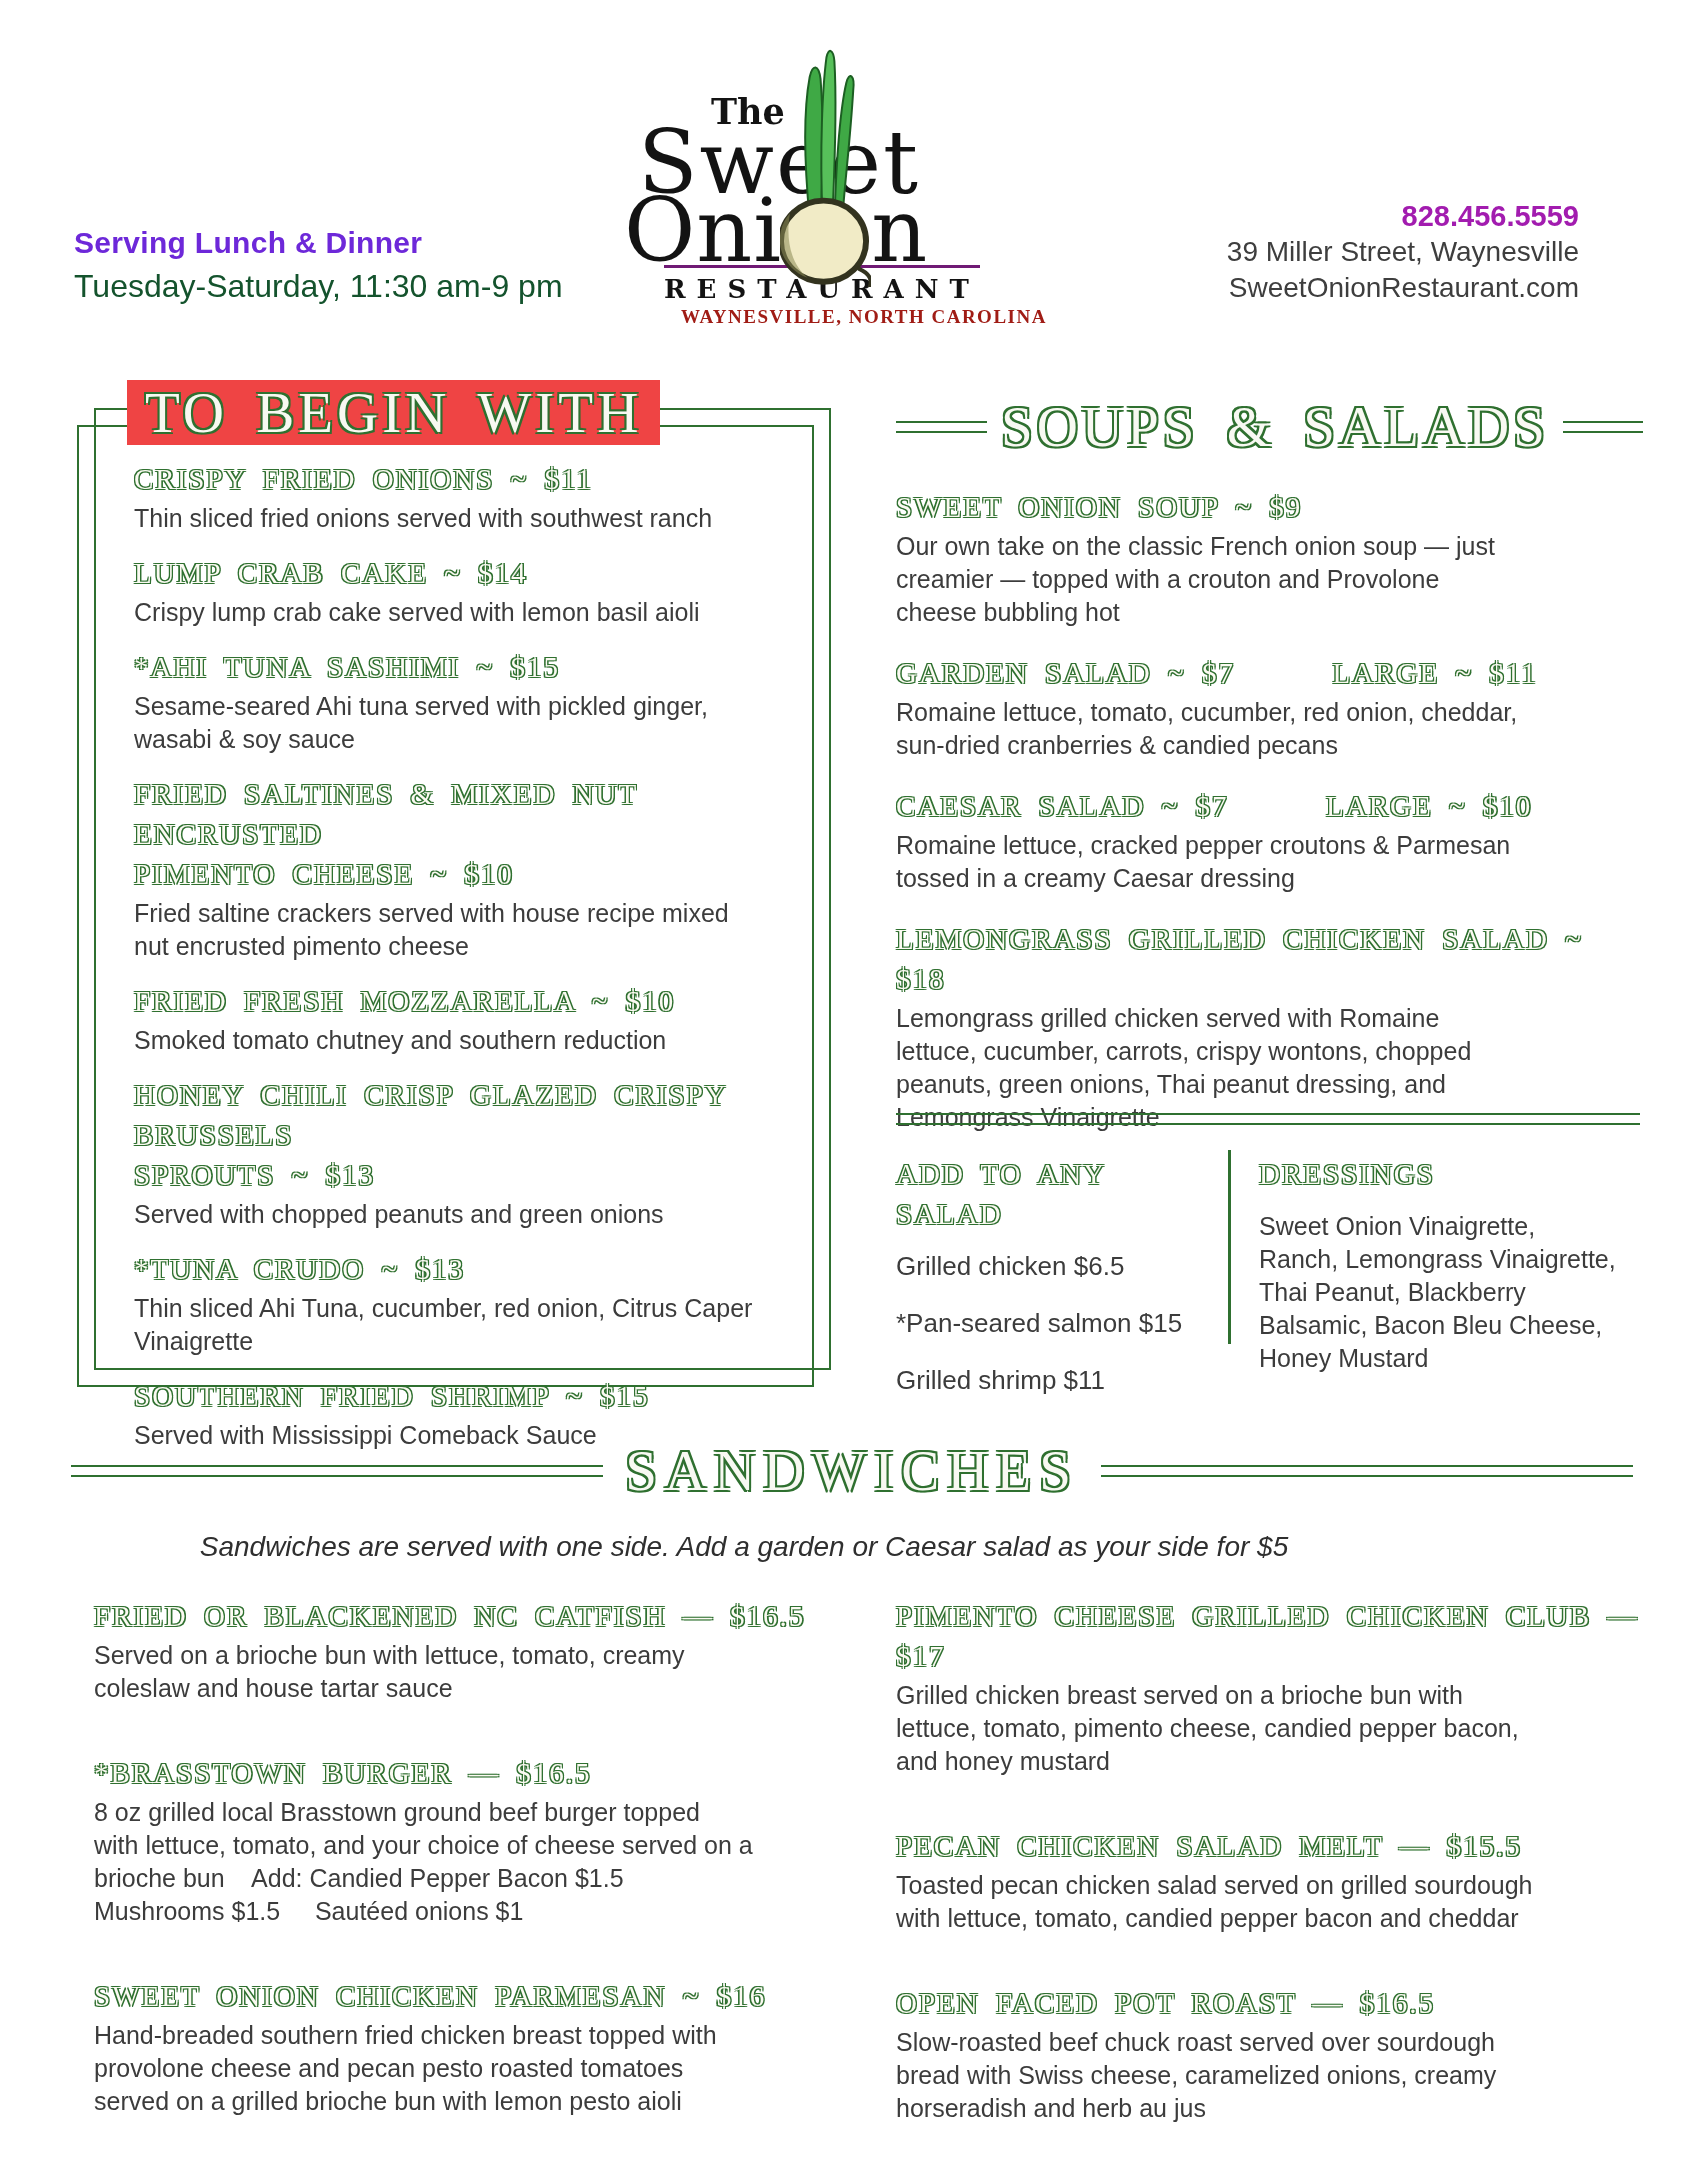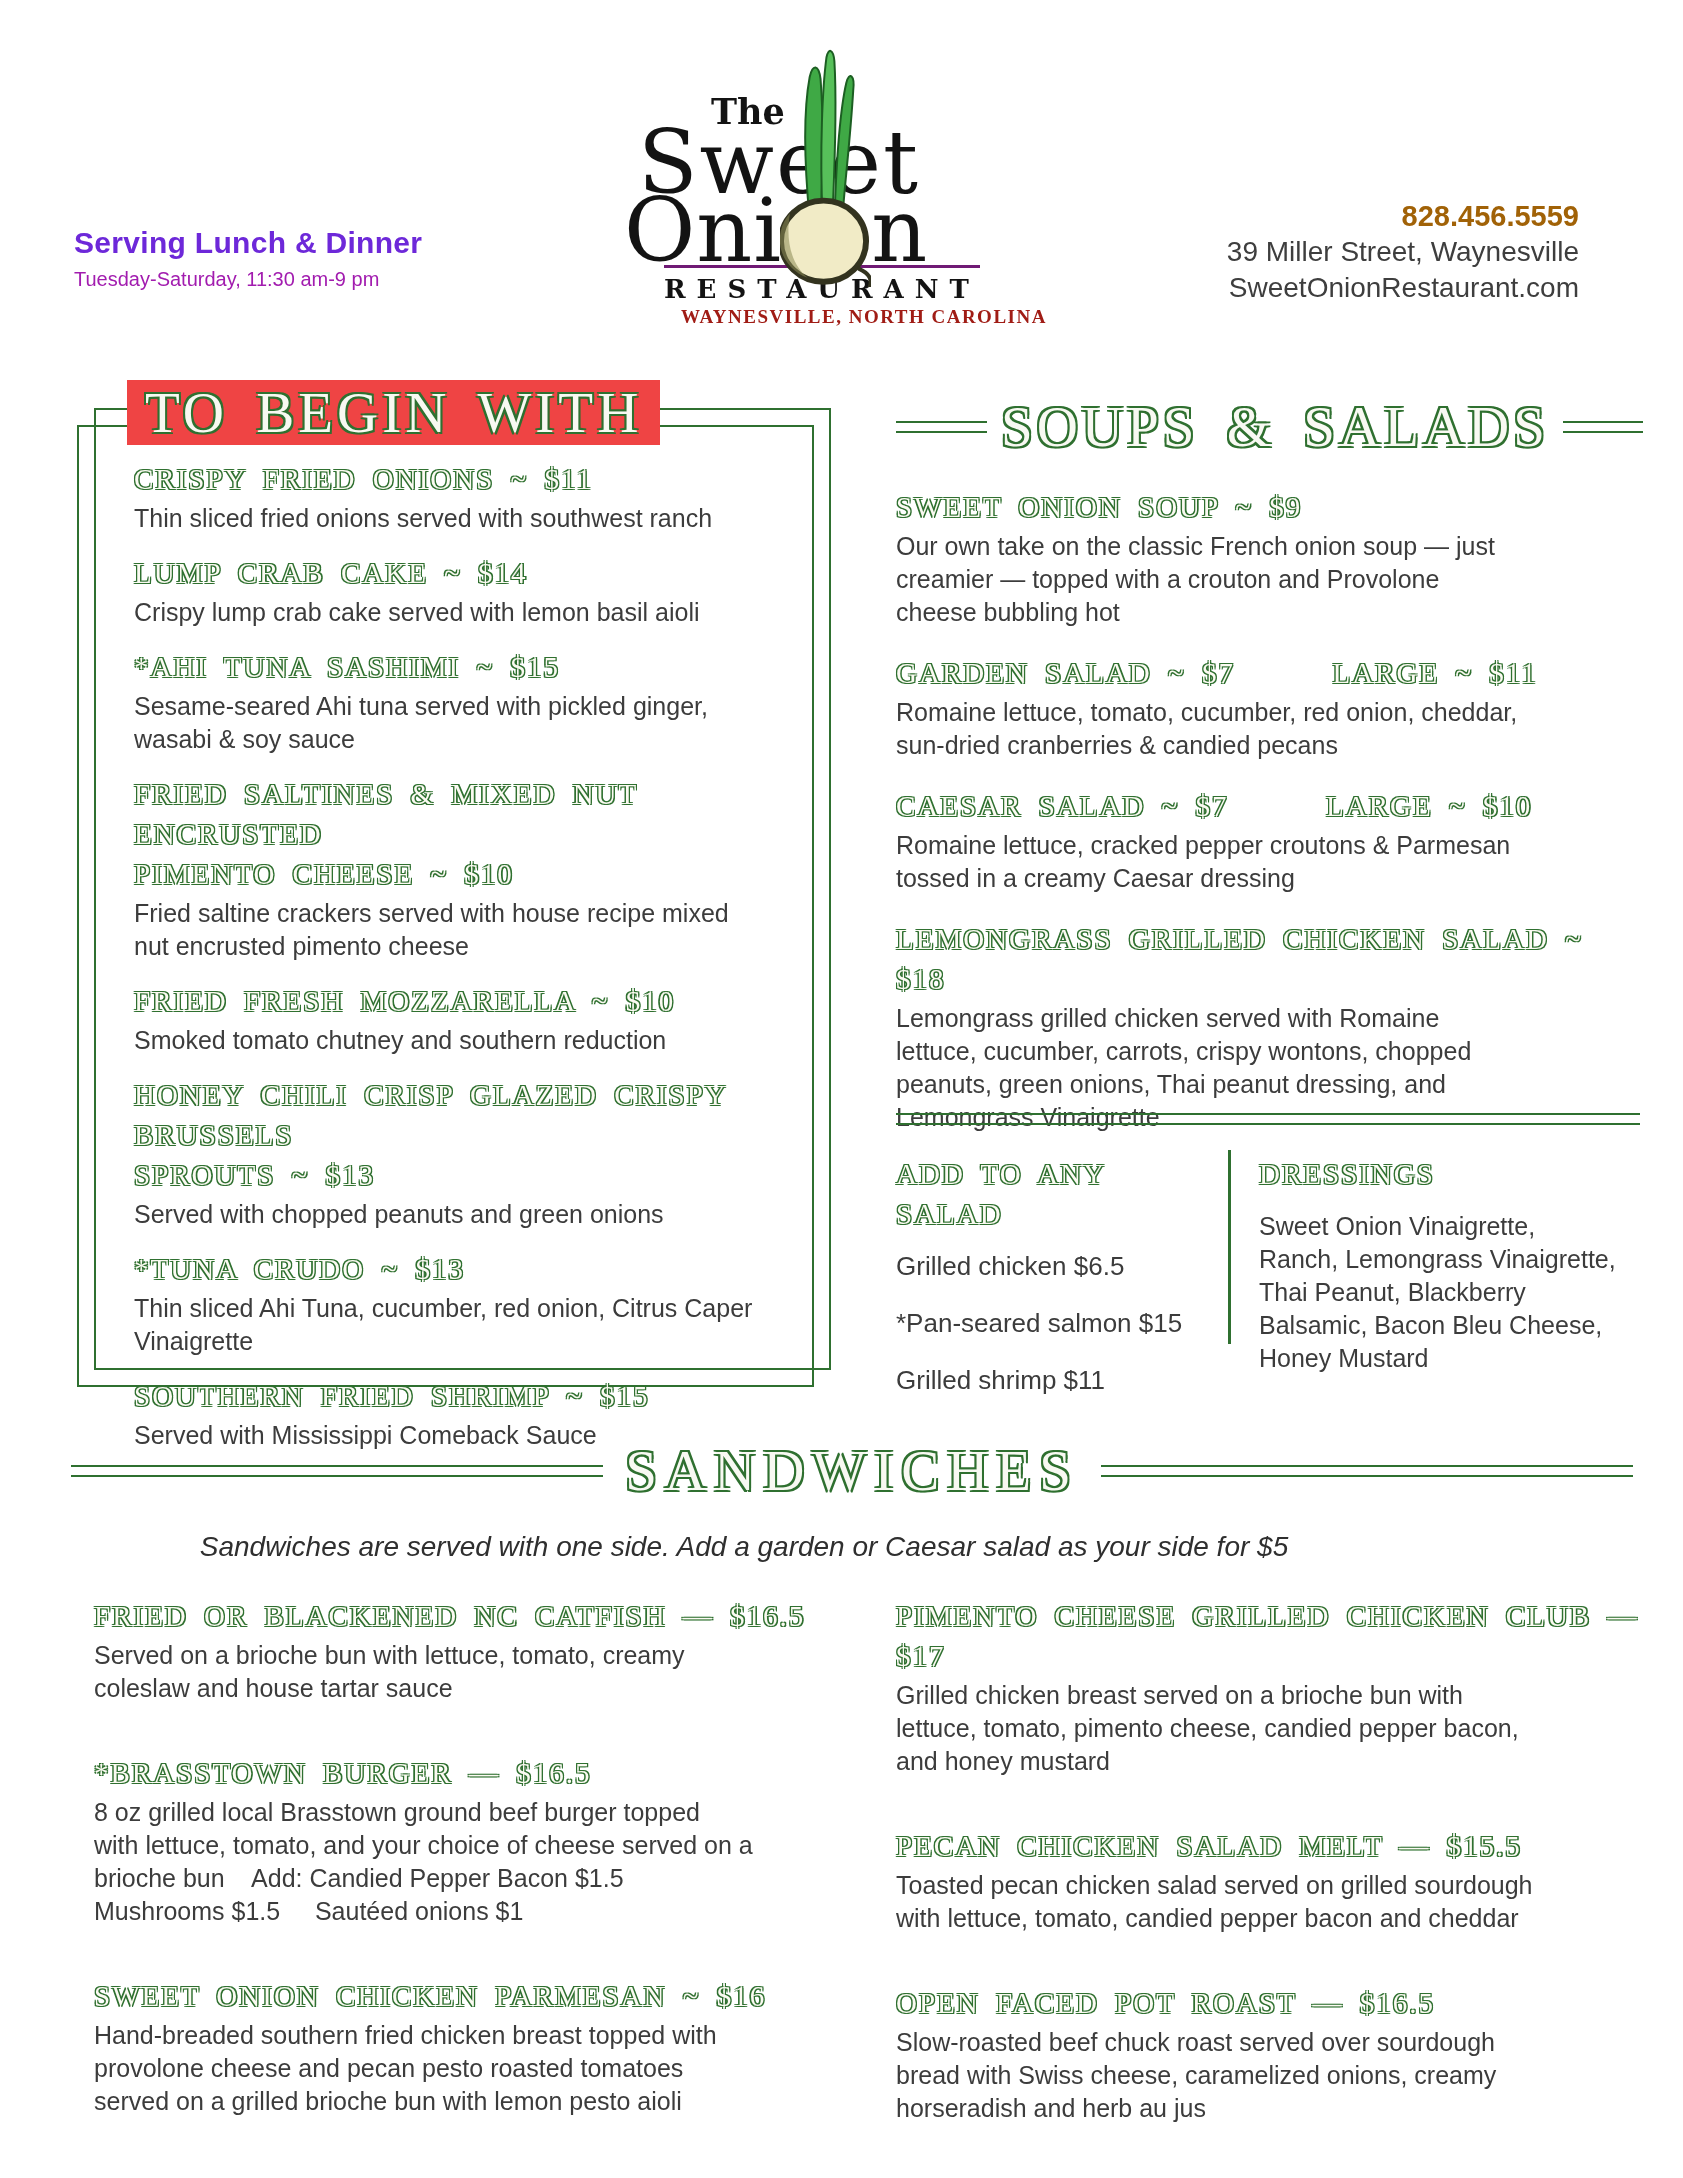--- a/index.html
+++ b/index.html
@@ -3,23 +3,23 @@
 <meta charset="utf-8">
 <style>
   html,body{margin:0;padding:0;background:#888;}
   .page{
     position:relative;width:1683px;height:2178px;background:#ffffff;
     font-family:"Liberation Sans",sans-serif;overflow:hidden;margin:0 auto;
   }
   
   .hdr-left{position:absolute;left:74px;top:226px;}
   .hdr-serving{font-size:30px;font-weight:bold;color:#6d28d9;letter-spacing:0.3px;}
-  .hdr-hours{font-size:20px;color:#a21caf;margin-top:8px;}
+  .hdr-hours{font-size:32px;color:#14532d;margin-top:8px;}
   .hdr-right{position:absolute;right:104px;top:198px;text-align:right;line-height:36px;}
-  .hdr-phone{font-size:29px;font-weight:bold;color:#a16207;}
+  .hdr-phone{font-size:29px;font-weight:bold;color:#a21caf;}
   .hdr-addr,.hdr-web{font-size:28px;color:#3e3e3e;}
   
   .logo{position:absolute;left:624px;top:51px;width:436px;height:297px;color:#131313;
         font-family:"DejaVu Serif",serif;}
   .logo-the{position:absolute;left:87px;top:40px;font-size:35px;font-weight:bold;}
   .logo-sweet{position:absolute;left:14px;top:61px;font-size:87px;letter-spacing:2px;}
   .logo-onion{position:absolute;left:0px;top:129px;font-size:87px;letter-spacing:1px;}
   .logo-onion .ltr{position:relative;z-index:2;}
   .onion-slot{display:inline-block;width:89px;height:65px;position:relative;vertical-align:baseline;}
   .onion-art{position:absolute;left:-2px;bottom:-26px;width:91px;height:238px;z-index:1;}

